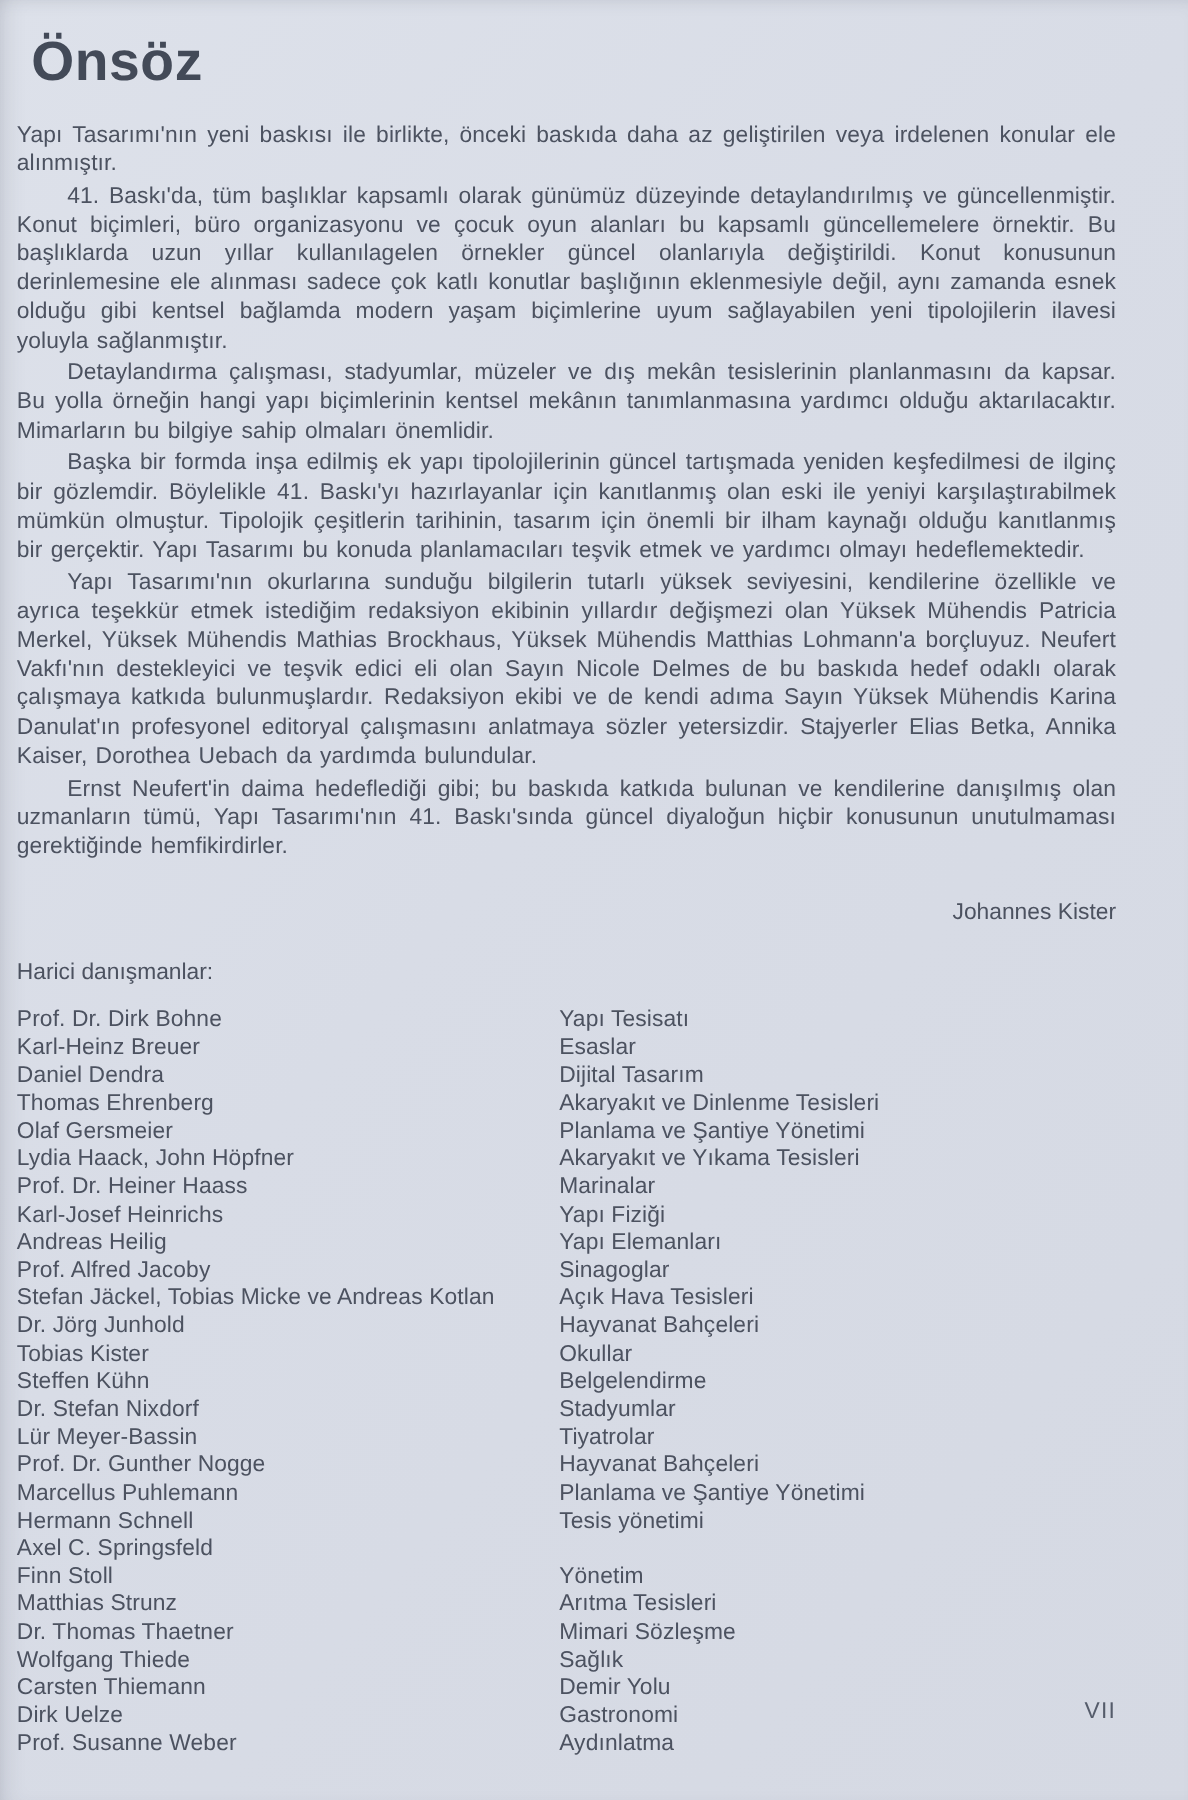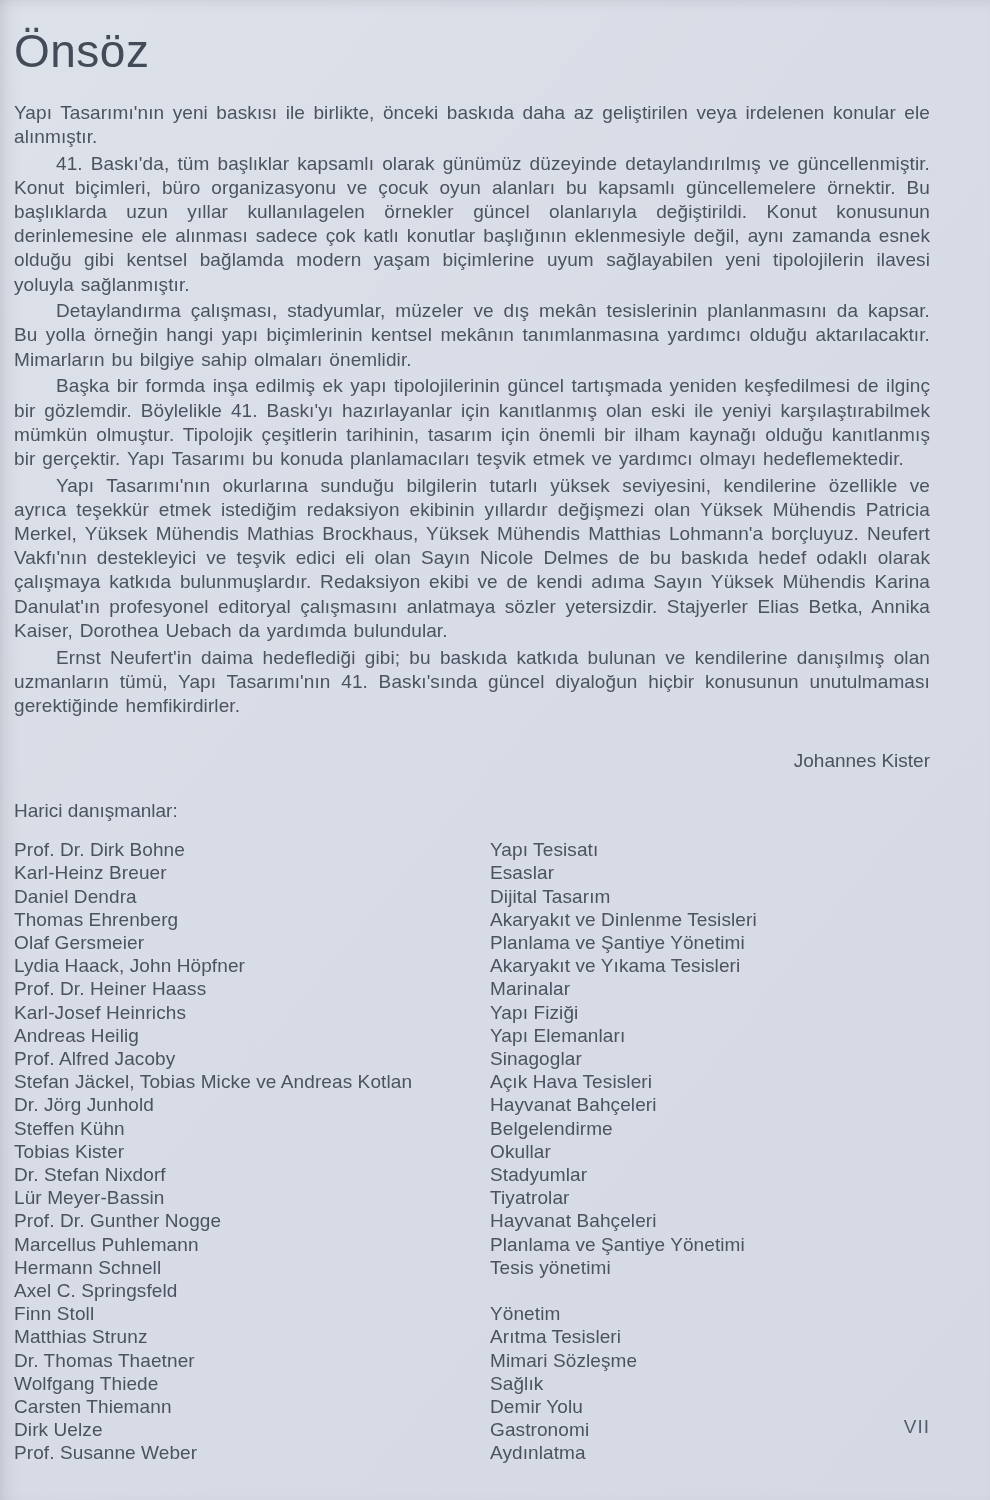--- a/index.html
+++ b/index.html
@@ -24,23 +24,23 @@
   .page::after {
     
     content: "";
     position: absolute;
     inset: 0;
     pointer-events: none;
     box-shadow: inset 14px 0 22px -16px rgba(60,65,80,0.25),
                 inset 0 10px 18px -14px rgba(60,65,80,0.18);
   }
   h1.title {
-    margin: 0 0 24px 0;
+    margin: 0 0 24px 12px;
     font-size: 46px;
-    font-weight: 400;
+    font-weight: 700;
     letter-spacing: 0.5px;
     color: #434a58;
     line-height: 1.1;
   }
   .body-text p.para {
     margin: 2.5px 0;
     font-size: 19px;
     line-height: 24.2px;
     text-align: justify;
     letter-spacing: 0.1px;
@@ -61,21 +61,20 @@
     color: #4c5260;
   }
   .consultants {
     margin-top: 16px;
   }
   .consultant-row {
     display: flex;
     font-size: 19px;
     line-height: 23.2px;
     letter-spacing: 0.1px;
-    gap: 24px;
   }
   .consultant-name {
     width: 452px;
     flex: 0 0 452px;
   }
   .consultant-topic {
     flex: 1;
   }
   .page-number {
     position: absolute;
@@ -149,28 +148,28 @@
   </div>
       <div class="consultant-row">
     <span class="consultant-name">Stefan Jäckel, Tobias Micke ve Andreas Kotlan</span>
     <span class="consultant-topic">Açık Hava Tesisleri</span>
   </div>
       <div class="consultant-row">
     <span class="consultant-name">Dr. Jörg Junhold</span>
     <span class="consultant-topic">Hayvanat Bahçeleri</span>
   </div>
       <div class="consultant-row">
+    <span class="consultant-name">Tobias Kister</span>
+    <span class="consultant-topic">Okullar</span>
+  </div>
+      <div class="consultant-row">
     <span class="consultant-name">Steffen Kühn</span>
     <span class="consultant-topic">Belgelendirme</span>
   </div>
       <div class="consultant-row">
-    <span class="consultant-name">Tobias Kister</span>
-    <span class="consultant-topic">Okullar</span>
-  </div>
-      <div class="consultant-row">
     <span class="consultant-name">Dr. Stefan Nixdorf</span>
     <span class="consultant-topic">Stadyumlar</span>
   </div>
       <div class="consultant-row">
     <span class="consultant-name">Lür Meyer-Bassin</span>
     <span class="consultant-topic">Tiyatrolar</span>
   </div>
       <div class="consultant-row">
     <span class="consultant-name">Prof. Dr. Gunther Nogge</span>
     <span class="consultant-topic">Hayvanat Bahçeleri</span>

